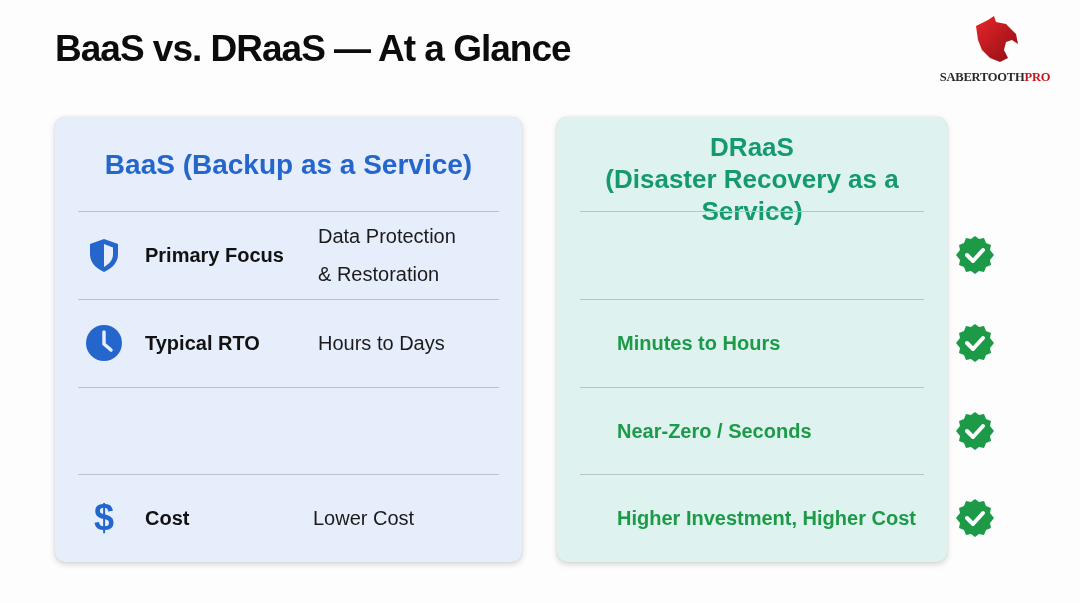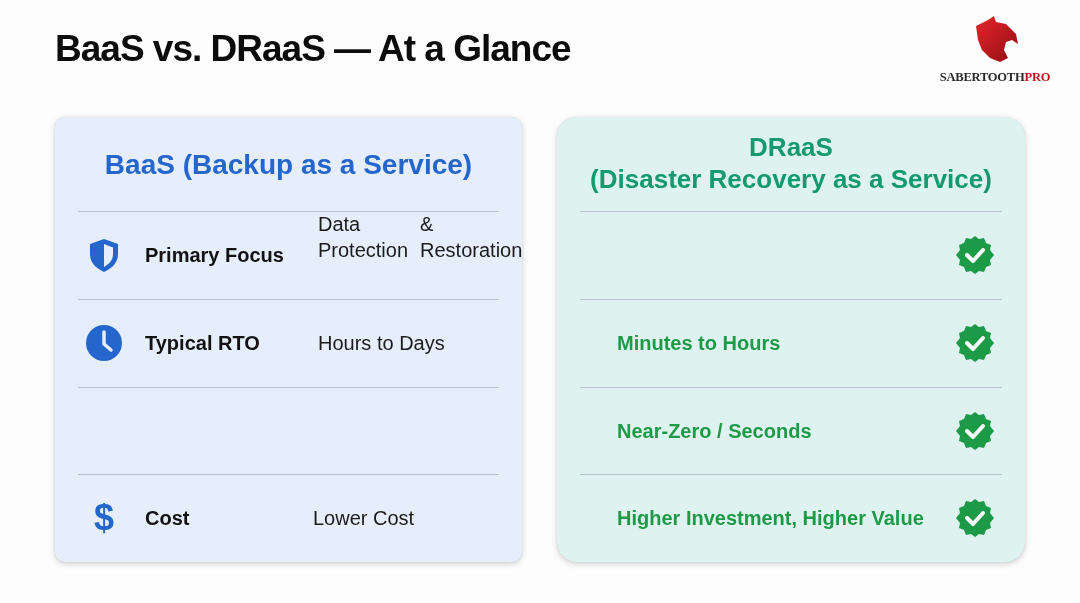--- a/index.html
+++ b/index.html
@@ -15,21 +15,21 @@
   .logo-mark { position: absolute; left: 40px; top: 0; width: 52px; height: 52px; }
   .logo-text { position: absolute; left: 0; top: 56px; width: 130px; text-align: center; font-size: 12.5px; font-weight: 700; letter-spacing: -0.2px; font-family: Liberation Serif, serif; }
   .logo-text .a { color: #2a2a2a; }
   .logo-text .b { color: #c4161c; }
 
   .card {
     position: absolute; top: 117px; height: 445px; border-radius: 10px;
     box-shadow: 0 2px 6px rgba(0,0,0,0.18), 0 0 1px rgba(0,0,0,0.15);
   }
   .card.left { left: 55px; width: 467px; background: #e6eefb; }
-  .card.right { left: 557px; width: 468px; background: #def3ef; border-radius: 20px; }
+  .card.right { left: 557px; width: 390px; background: #def3ef; }
 
   .card-head { position: absolute; left: 0; right: 0; text-align: center; font-weight: 700; }
   .left .card-head { top: 32px; font-size: 28px; color: #2466cc; }
   .right .card-head { top: 14px; font-size: 26px; color: #149a6c; line-height: 32px; }
 
   .divider { position: absolute; left: 23px; right: 23px; height: 1px; background: #b9c2cc; }
 
   .row { position: absolute; left: 0; right: 0; height: 88px; }
   .row .icon { position: absolute; left: 31px; top: 26px; width: 36px; height: 36px; }
   .row .label { position: absolute; left: 90px; top: 0; height: 88px; display: flex; align-items: center; font-size: 20px; font-weight: 700; color: #121212; }
@@ -61,21 +61,21 @@
 <div class="card left">
   <div class="card-head">BaaS (Backup as a Service)</div>
   <div class="divider" style="top:94px"></div>
 
   <div class="row" style="top:94px">
     <svg class="icon" viewBox="0 0 36 36">
       <path d="M18 2 L32 7 L32 17 C32 26 26 31 18 35 C10 31 4 26 4 17 L4 7 Z" fill="#2466cc"></path>
       <path d="M18 7 L27 10.5 L27 17 C27 23 23 27 18 30 Z" fill="#e6eefb"></path>
     </svg>
     <div class="label">Primary Focus</div>
-    <div class="value" style="left:263px; flex-direction:row; align-items:flex-start; justify-content:center;gap:12px;">
+    <div class="value" style="left:263px; flex-direction:column; align-items:flex-start; justify-content:center;gap:12px;">
       <span>Data Protection</span>
       <span>&amp; Restoration</span>
     </div>
   </div>
   <div class="divider" style="top:182px"></div>
 
   <div class="row" style="top:182px">
     <svg class="icon" viewBox="0 0 36 36">
       <circle cx="18" cy="18" r="18" fill="#2466cc"></circle>
       <path d="M18 7 L18 19 L25 25" stroke="#e6eefb" stroke-width="3.5" fill="none" stroke-linecap="round" stroke-linejoin="round"></path>
@@ -121,19 +121,19 @@
   <div class="rrow" style="top:270px">
     <div class="text">Near-Zero / Seconds</div>
     <svg class="check" viewBox="0 0 40 40">
       <path d="M20 1 L24 4 L29 3 L31 8 L36 10 L35 15 L39 20 L35 25 L36 30 L31 32 L29 37 L24 36 L20 39 L16 36 L11 37 L9 32 L4 30 L5 25 L1 20 L5 15 L4 10 L9 8 L11 3 L16 4 Z" fill="#1d9a48"></path>
       <path d="M12 20 L18 26 L28 15" stroke="#fff" stroke-width="4" fill="none" stroke-linecap="round" stroke-linejoin="round"></path>
     </svg>
   </div>
   <div class="divider" style="top:357px"></div>
 
   <div class="rrow" style="top:357px">
-    <div class="text">Higher Investment, Higher Value</div>
+    <div class="text">Higher Investment, Higher Cost</div>
     <svg class="check" viewBox="0 0 40 40">
       <path d="M20 1 L24 4 L29 3 L31 8 L36 10 L35 15 L39 20 L35 25 L36 30 L31 32 L29 37 L24 36 L20 39 L16 36 L11 37 L9 32 L4 30 L5 25 L1 20 L5 15 L4 10 L9 8 L11 3 L16 4 Z" fill="#1d9a48"></path>
       <path d="M12 20 L18 26 L28 15" stroke="#fff" stroke-width="4" fill="none" stroke-linecap="round" stroke-linejoin="round"></path>
     </svg>
   </div>
 </div>
 
 </body></html>

